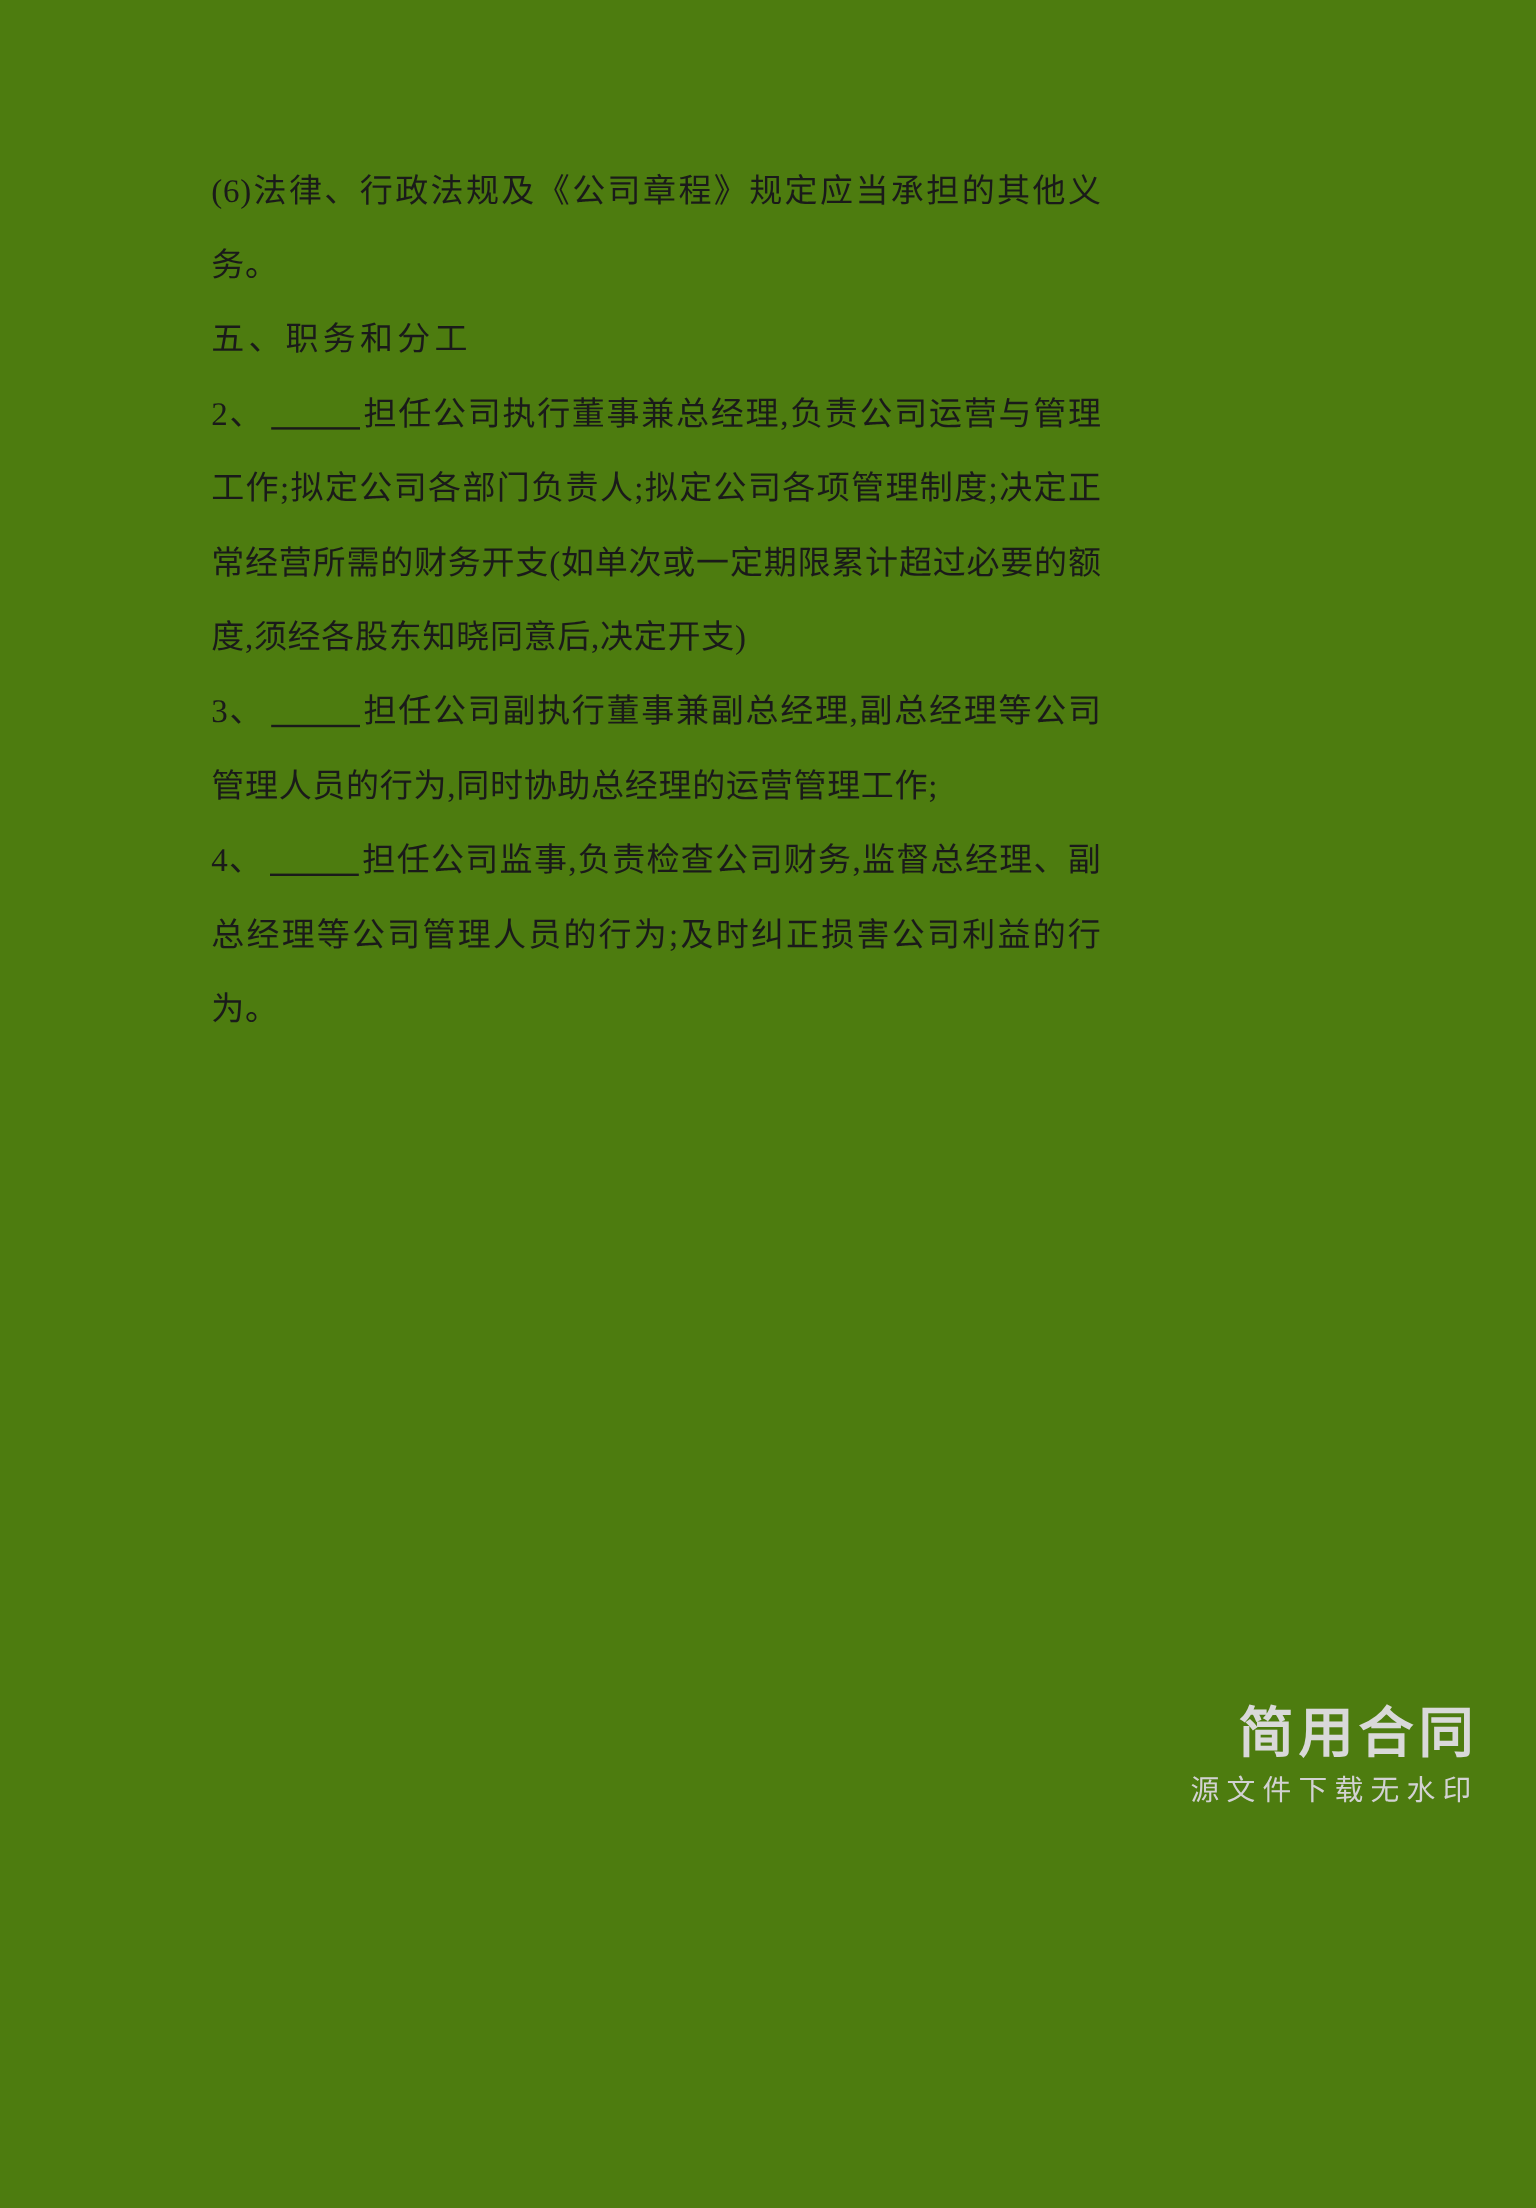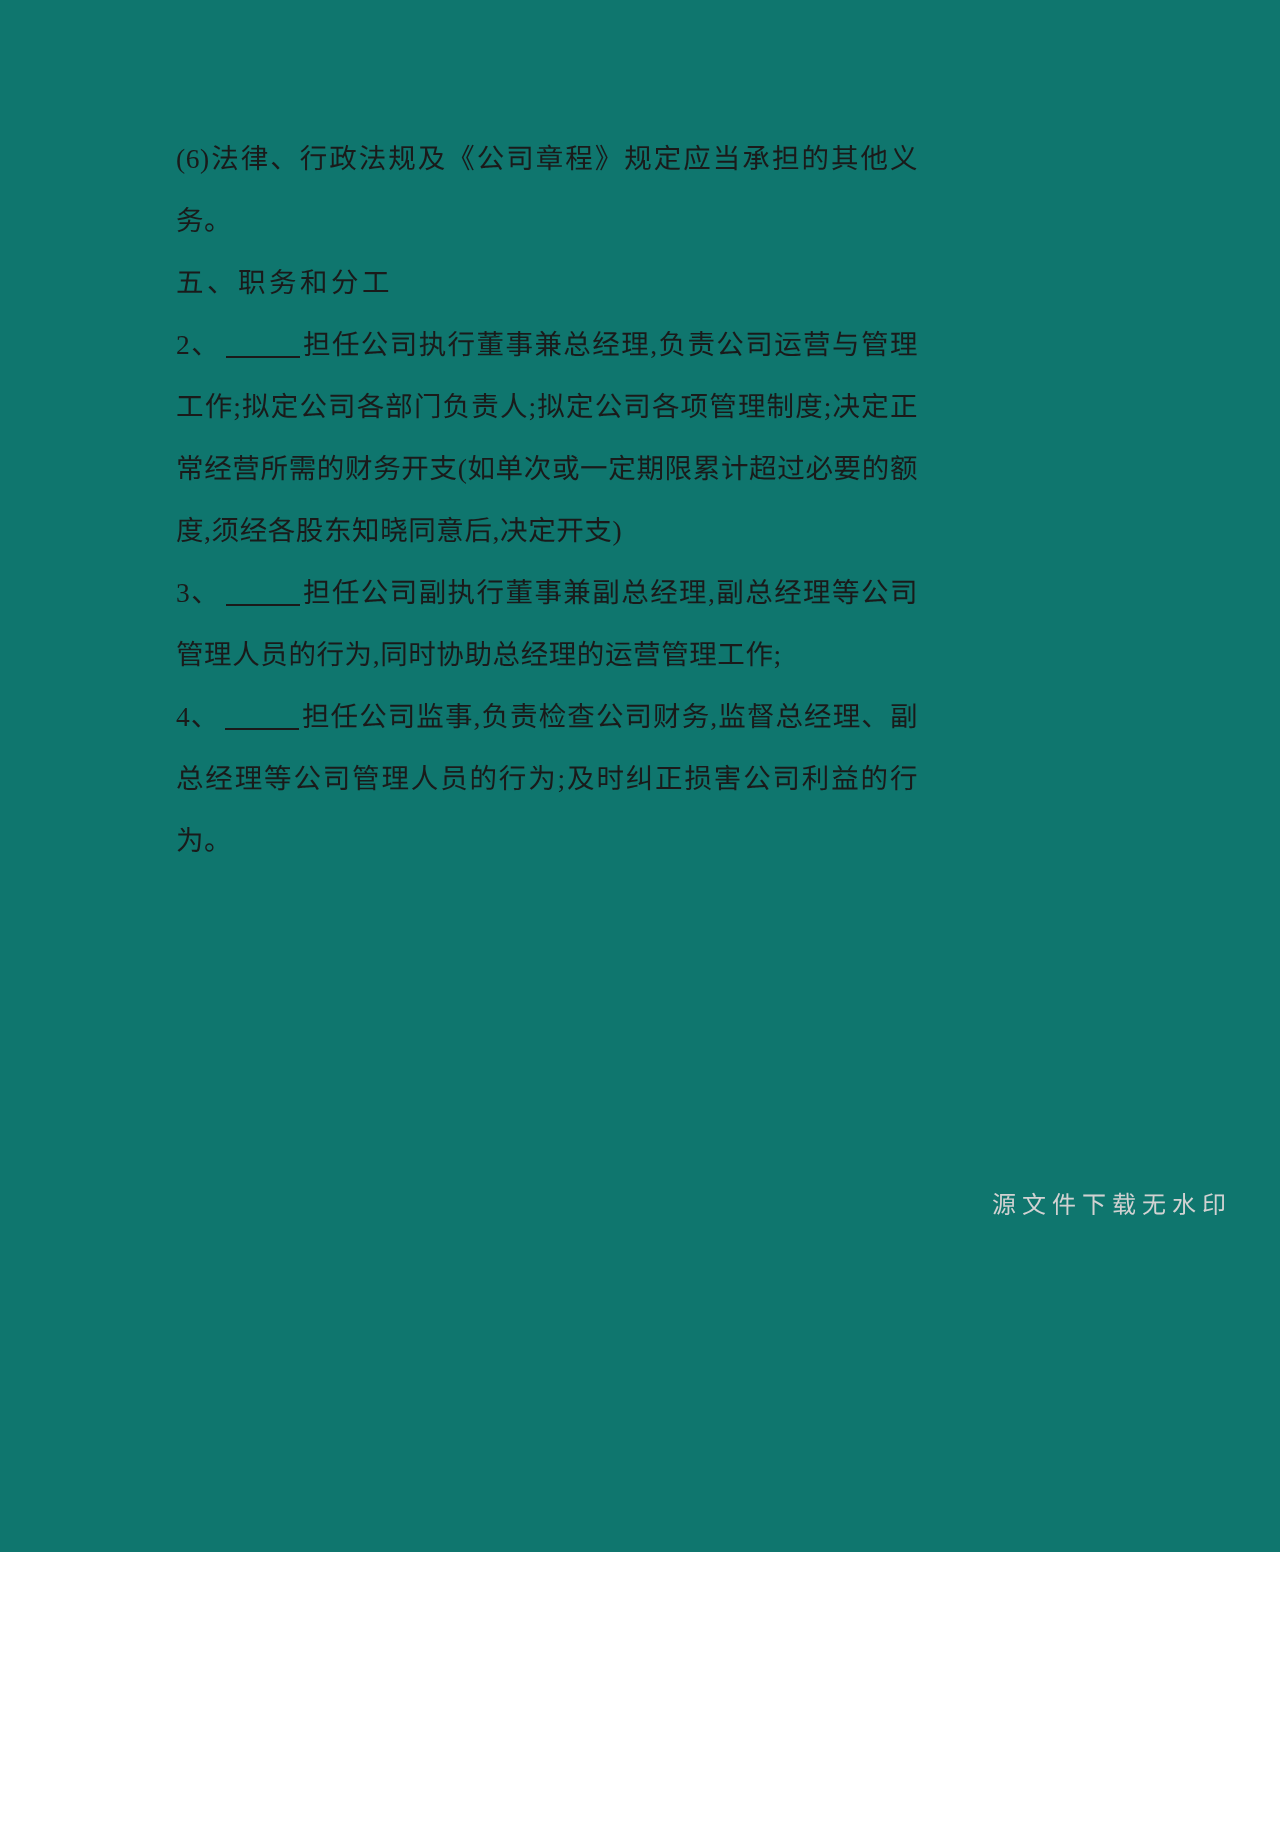--- a/index.html
+++ b/index.html
@@ -7,23 +7,23 @@
     margin: 0;
     padding: 0;
     background: #ffffff;
   }
   body {
     font-family: "Liberation Serif", "DejaVu Serif", serif;
   }
   .page {
     position: relative;
     width: 1280px;
-    height: 1552px;
+    height: 1840px;
     margin: 0 auto;
-    background: #0f766e;
+    background: #4d7c0f;
     overflow: hidden;
     box-sizing: border-box;
   }
   .paper-edge-top,
   .paper-edge-bottom {
     position: absolute;
     left: 0;
     width: 100%;
     height: 2px;
     background: transparent;
@@ -113,18 +113,19 @@
     <p class="para"><span>2、</span><span class="blank-fill"></span><span>担任公司执行董事兼总经理,负责公司运营与管理工作;拟定公司各部门负责人;拟定公司各项管理制度;决定正常经营所需的财务开支(如单次或一定期限累计超过必要的额度,须经各股东知晓同意后,决定开支)</span></p>
 
     <p class="para"><span>3、</span><span class="blank-fill"></span><span>担任公司副执行董事兼副总经理,副总经理等公司管理人员的行为,同时协助总经理的运营管理工作;</span></p>
 
     <p class="para"><span>4、</span><span class="blank-fill"></span><span>担任公司监事,负责检查公司财务,监督总经理、副总经理等公司管理人员的行为;及时纠正损害公司利益的行为。</span></p>
 
 
   </div>
 
   <div class="watermark">
+    <div class="watermark-title">简用合同</div>
     <div class="watermark-sub">源文件下载无水印</div>
   </div>
 
   <div class="paper-edge-bottom"></div>
 
 </div>
 
 </body></html>

